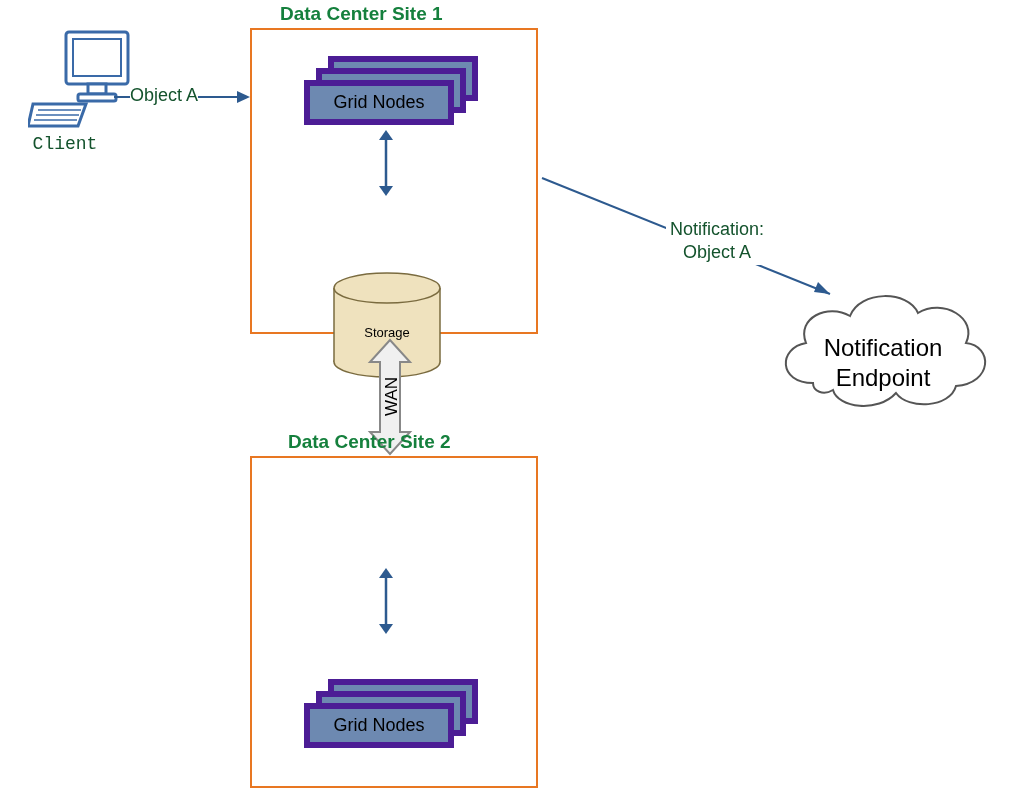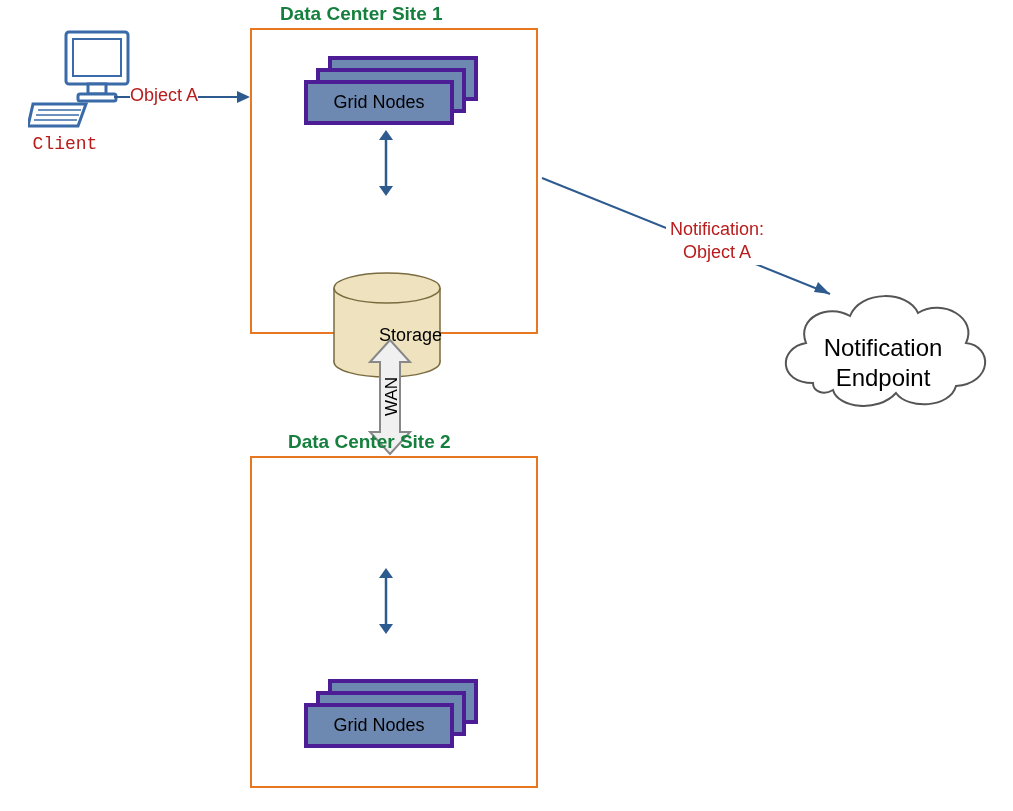--- a/index.html
+++ b/index.html
@@ -6,21 +6,21 @@
     body {
       font-family: Arial, sans-serif;
       background: #ffffff;
       width: 1013px;
       height: 811px;
       position: relative;
     }
     .abs { position: absolute; }
     .label {
       font-size: 18px;
-      color: #b91c1c;
+      color: #14532d;
       text-align: center;
     }
     .title {
       font-size: 19px;
       font-weight: bold;
       color: #15803d;
     }
     .box-orange {
       border: 2px solid #e87722;
       background: transparent;
@@ -28,38 +28,38 @@
     .grid-node-stack {
       position: relative;
       width: 170px;
       height: 75px;
     }
     .grid-node {
       position: absolute;
       width: 150px;
       height: 45px;
       background: #6d89b1;
-      border: 4px solid #4c1d95;
+      border: 6px solid #4c1d95;
       display: flex;
       align-items: center;
       justify-content: center;
     }
     .grid-node-label {
       font-size: 18px;
       color: #000;
     }
     .storage-cylinder {
       position: relative;
     }
     .storage-label {
       position: absolute;
       width: 100%;
       top: 50%;
-      text-align: right;
-      font-size: 18px;
+      text-align: center;
+      font-size: 13px;
     }
     .cloud-label {
       position: absolute;
       width: 180px;
       text-align: center;
       font-size: 24px;
       line-height: 1.25;
     }
   </style>
 </head>

